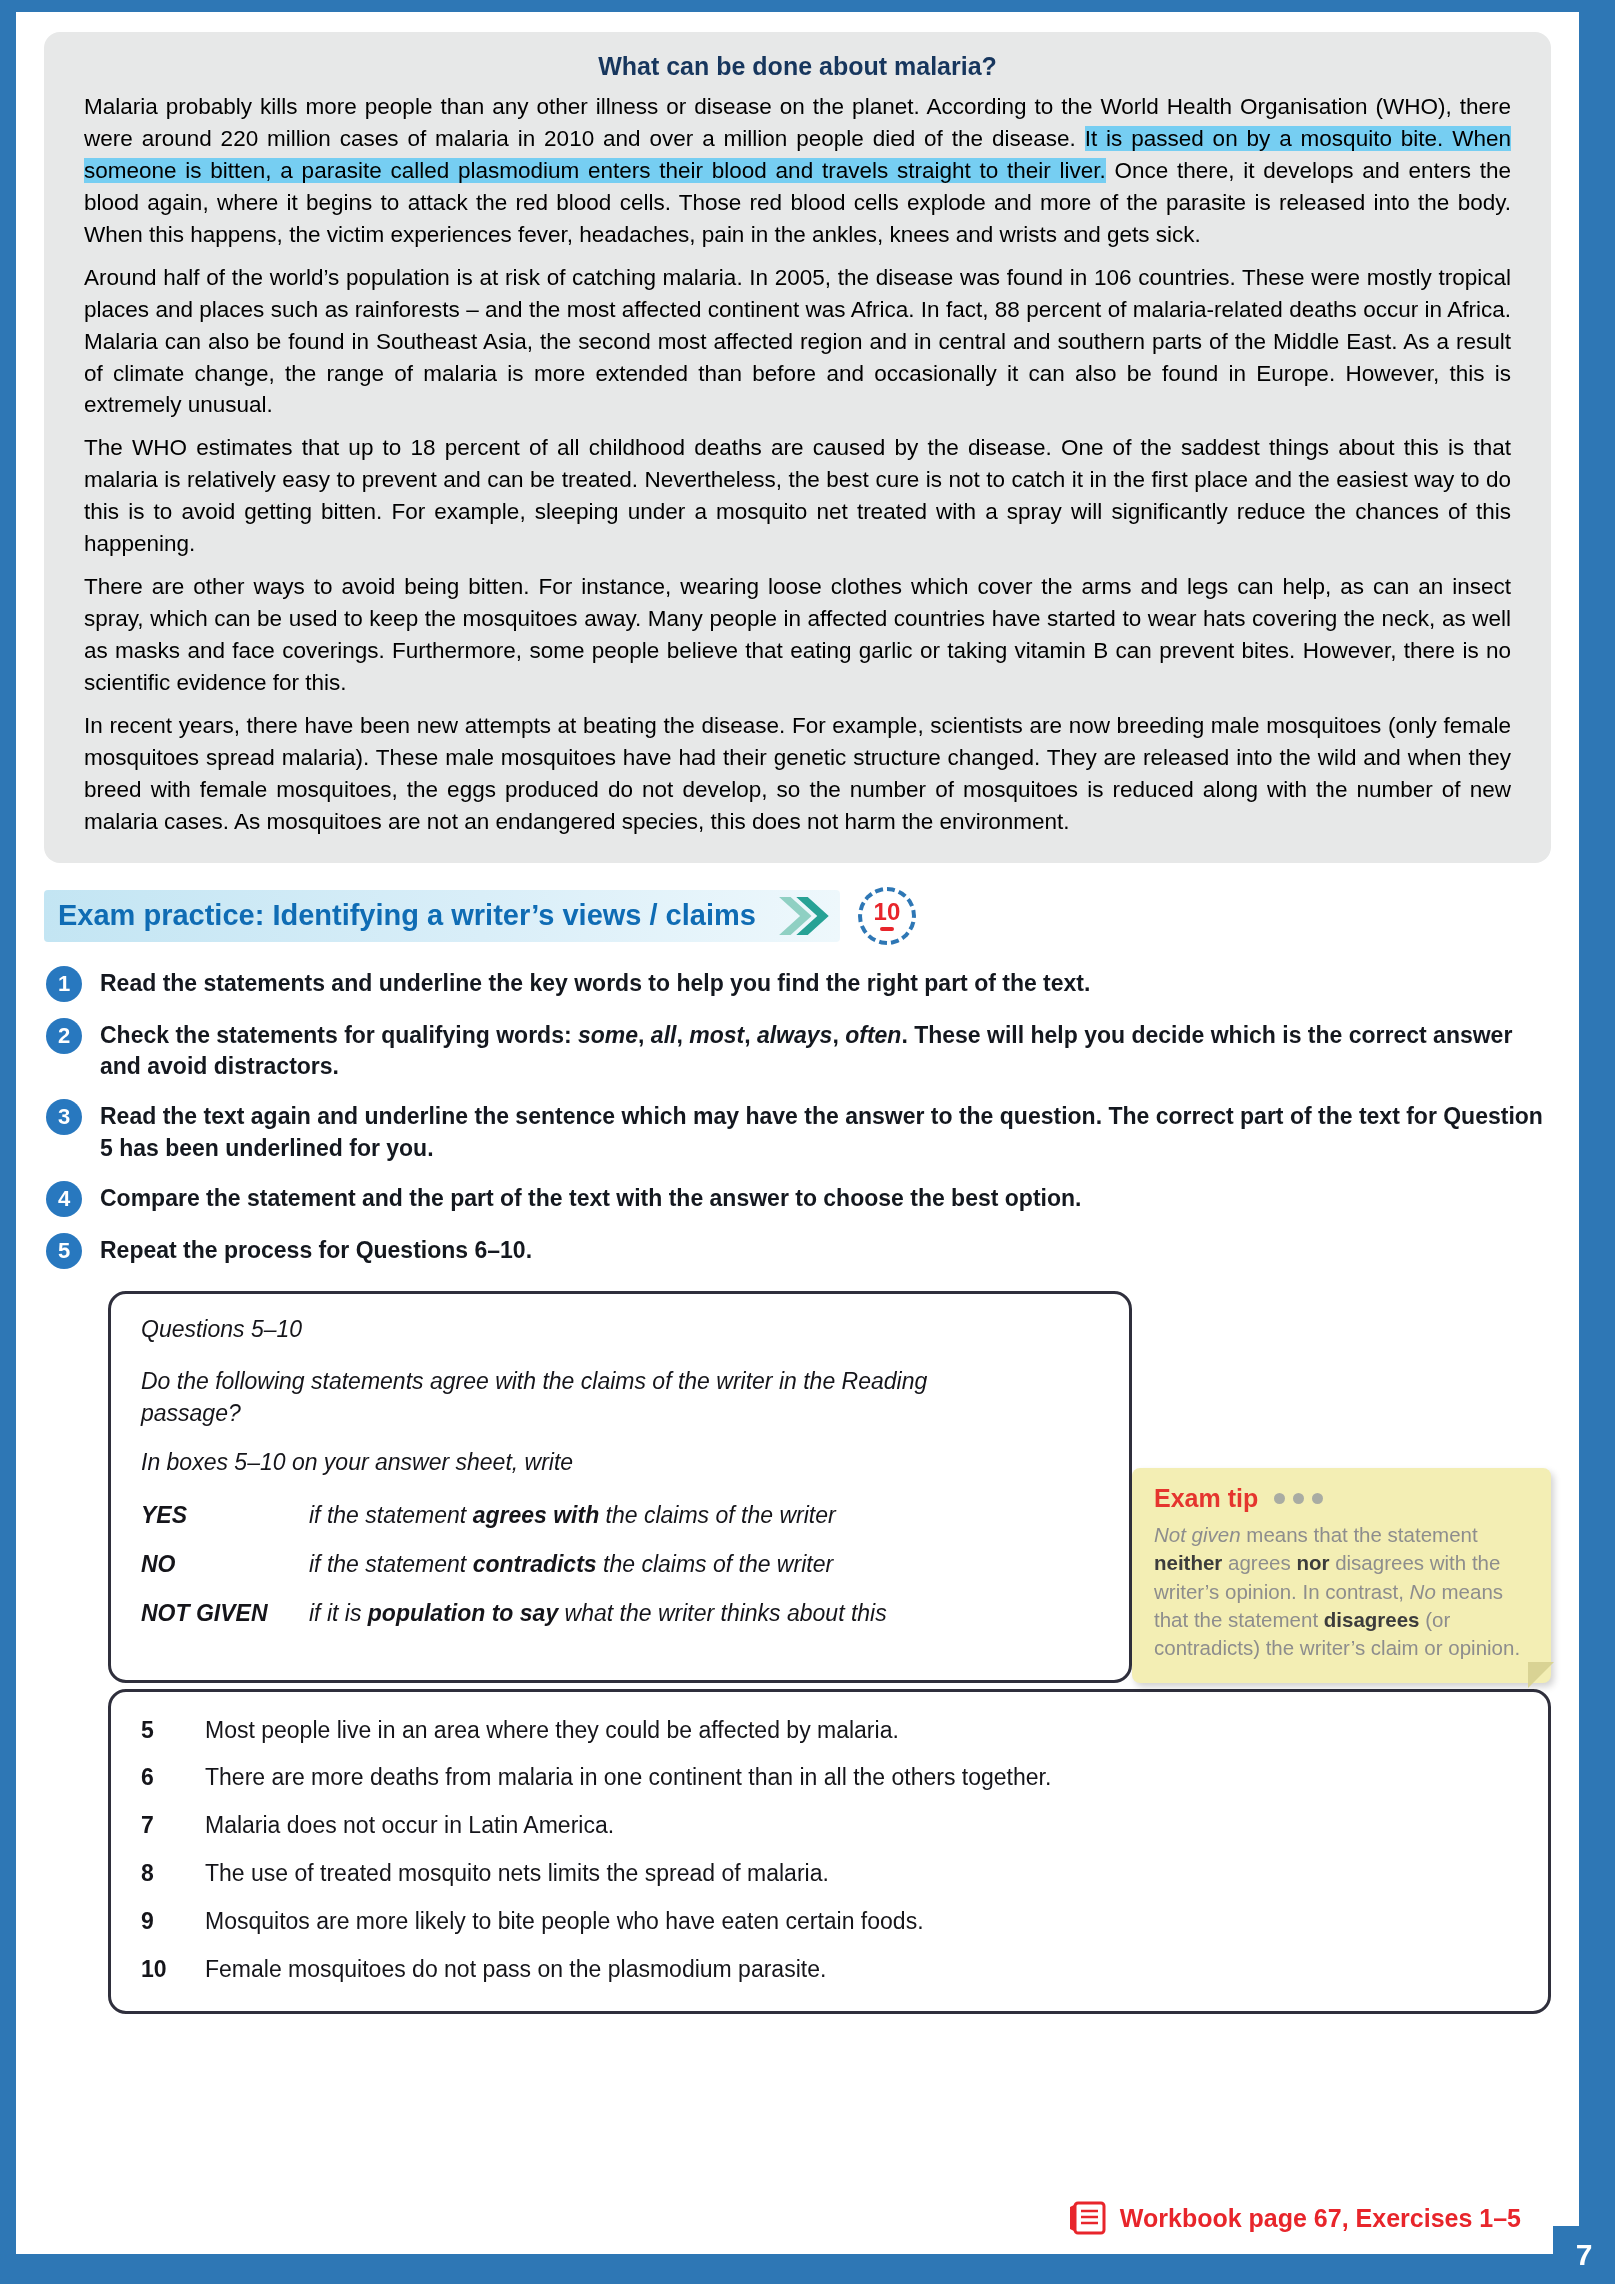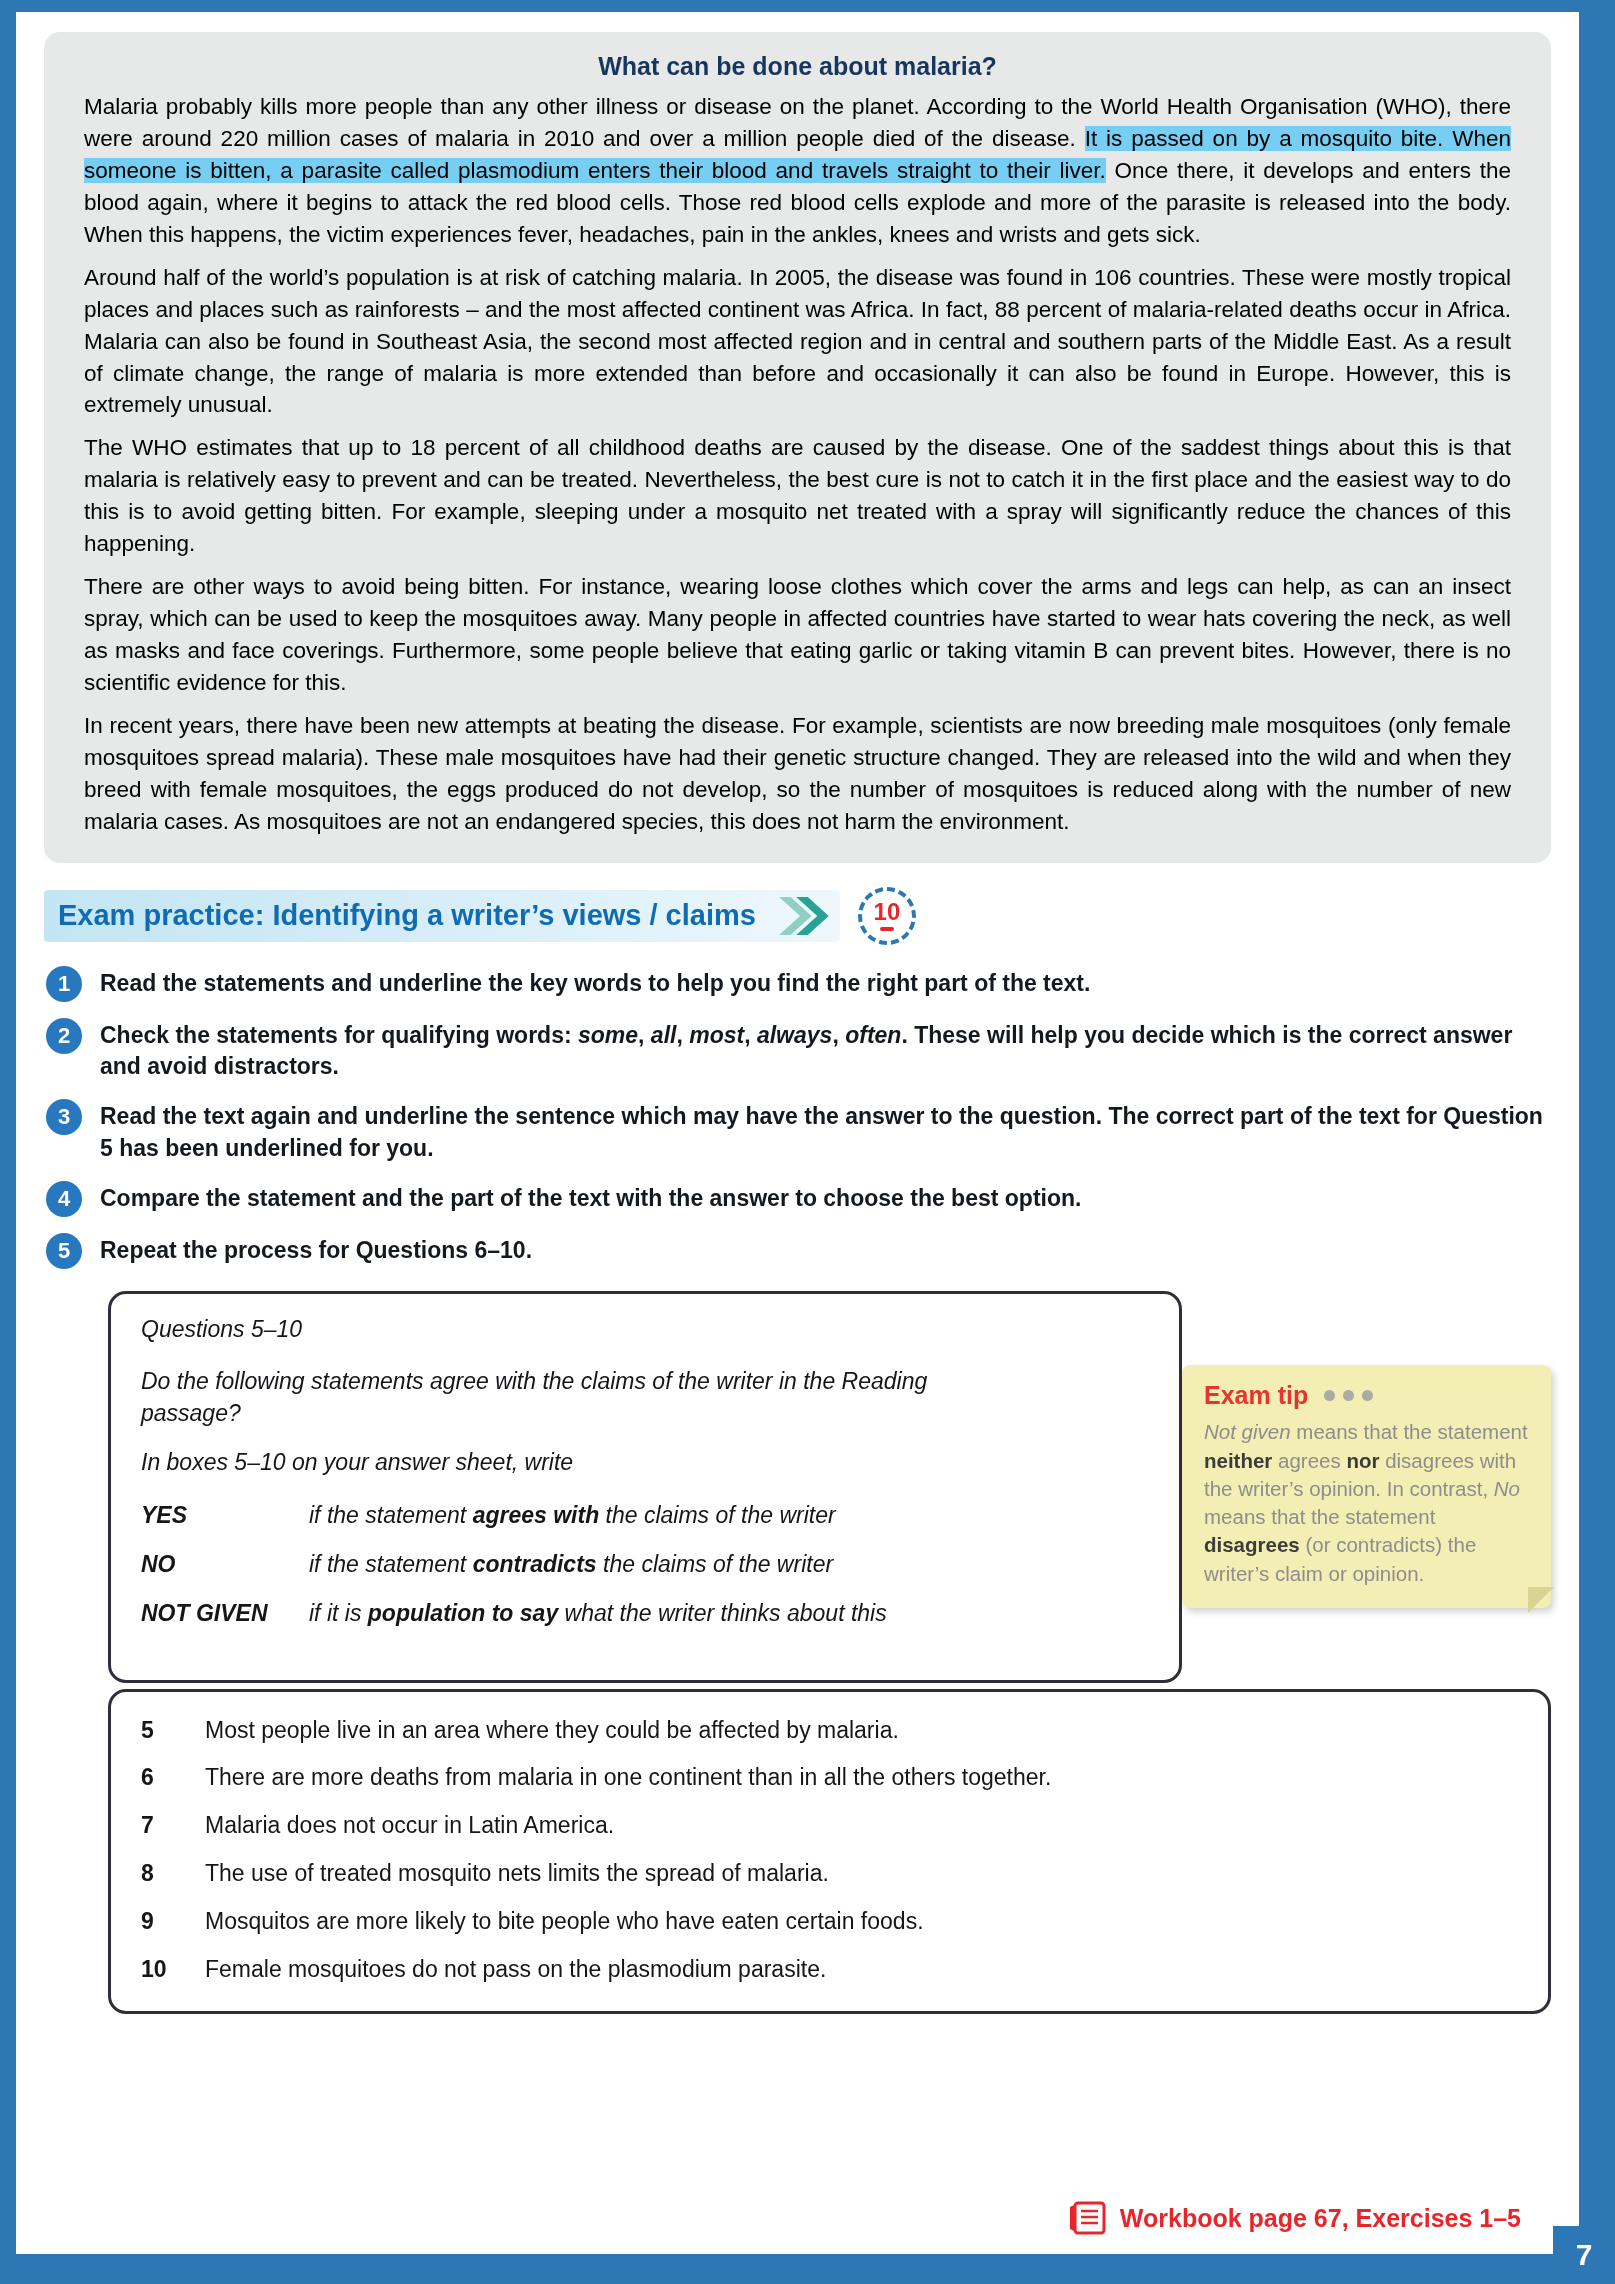--- a/index.html
+++ b/index.html
@@ -63,36 +63,36 @@
   .steps{ list-style:none; display:flex; flex-direction:column; gap:15px; margin:0 0 22px 2px; }
   .step{ display:flex; gap:18px; }
   .step-circle{
     flex:0 0 36px; width:36px; height:36px; border-radius:50%;
     background:#2878bf; color:#fff; font-weight:bold; font-size:22px;
     display:flex; align-items:center; justify-content:center; margin-top:1px;
   }
   .step-text{ font-size:23px; font-weight:bold; color:#14181f; line-height:1.38; padding-top:3px; }
 
   
-  .boxes-row{ display:flex; margin-left:64px; align-items:center;border-radius:10px; }
+  .boxes-row{ display:flex; margin-left:64px; align-items:flex-end;border-radius:10px; }
   .questions-box{
     flex:1;
     border:3px solid #2f2f3c; border-radius:18px;
     padding:22px 30px 14px 30px;
     font-style:italic; color:#15151a;
     min-height:392px;
   }
   .q-title{ font-size:23px; margin-bottom:22px; }
   .q-intro{ font-size:23px; line-height:1.4; margin-bottom:20px; max-width:790px; }
   .q-write{ font-size:23px; margin-bottom:24px; }
   .q-opt{ display:flex; margin-bottom:18px; font-size:23px; line-height:1.35; }
   .opt-label{ flex:0 0 168px; font-weight:bold; }
 
   .exam-tip{
-    position:relative; width:369px;
+    position:relative; width:419px;
     background:#f3eeb4; border-radius:8px;
     padding:16px 20px 20px 22px;
     box-shadow:3px 4px 7px rgba(0,0,0,.18);
   }
   .tip-header{ display:flex; align-items:center; gap:16px; margin-bottom:8px; }
   .tip-title{ color:#e5352e; font-weight:bold; font-size:25px; }
   .tip-dots i{ display:inline-block; width:11px; height:11px; border-radius:50%; background:#a9aca3; margin-right:8px; }
   .tip-text{ font-size:20.5px; line-height:1.38; color:#8d8d8d; }
   .tip-text .seg-bold{ color:#3c3c3c; }
   .tip-fold{

